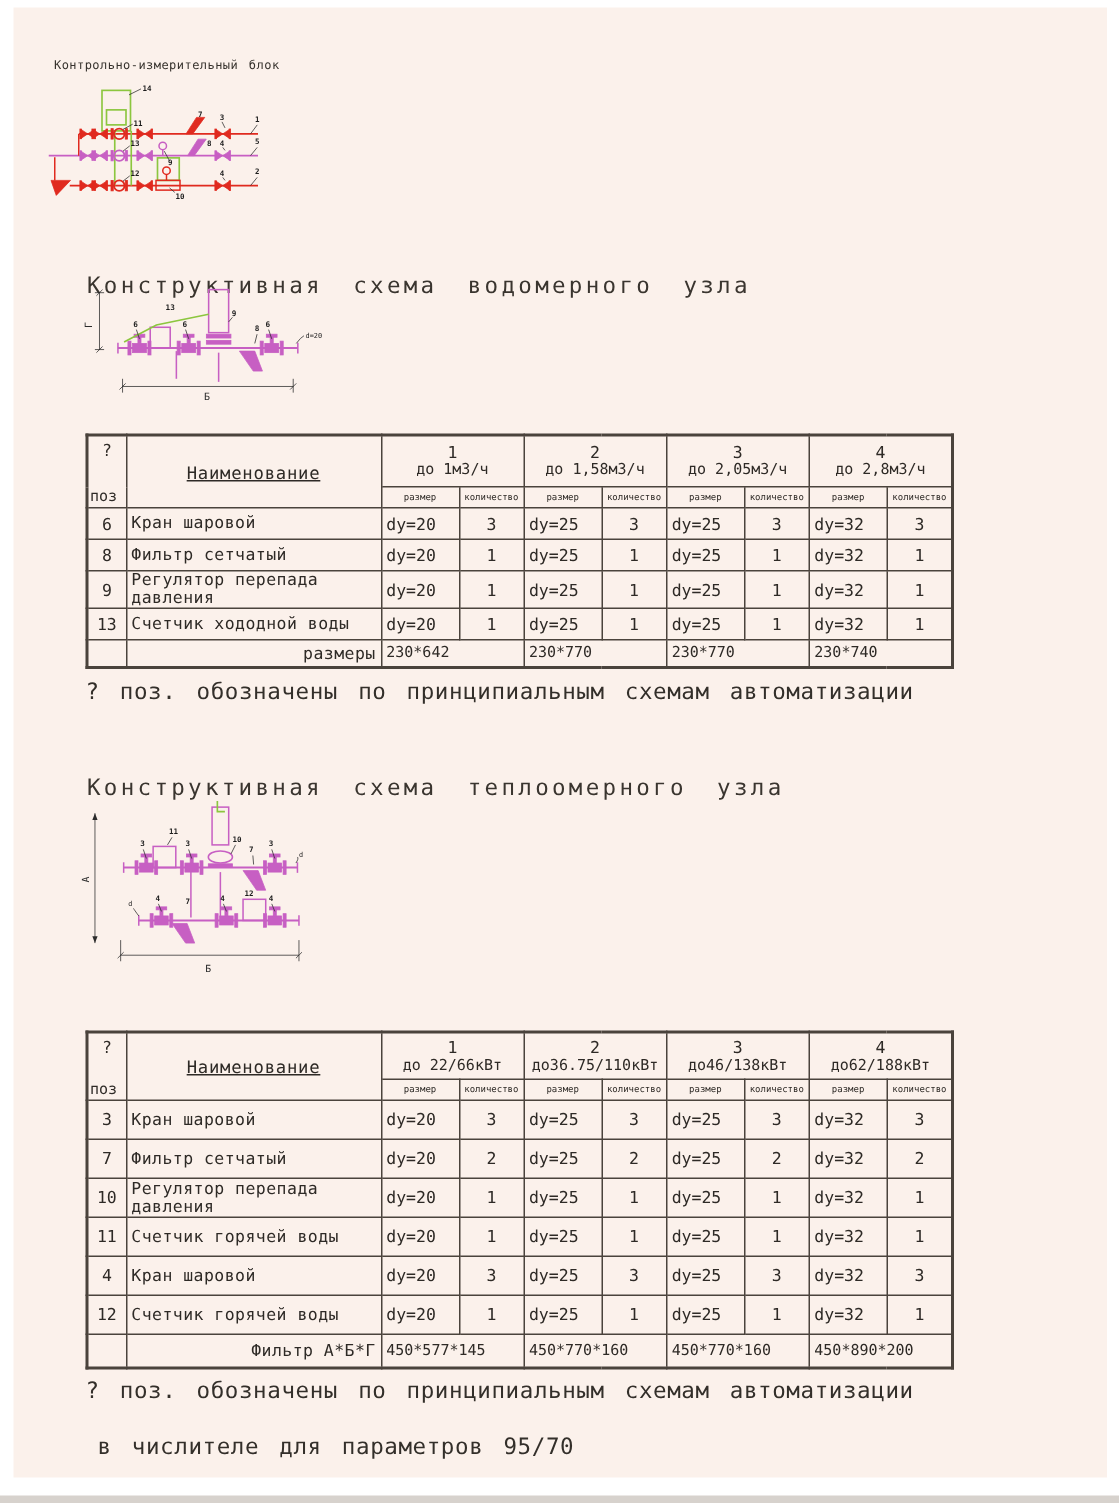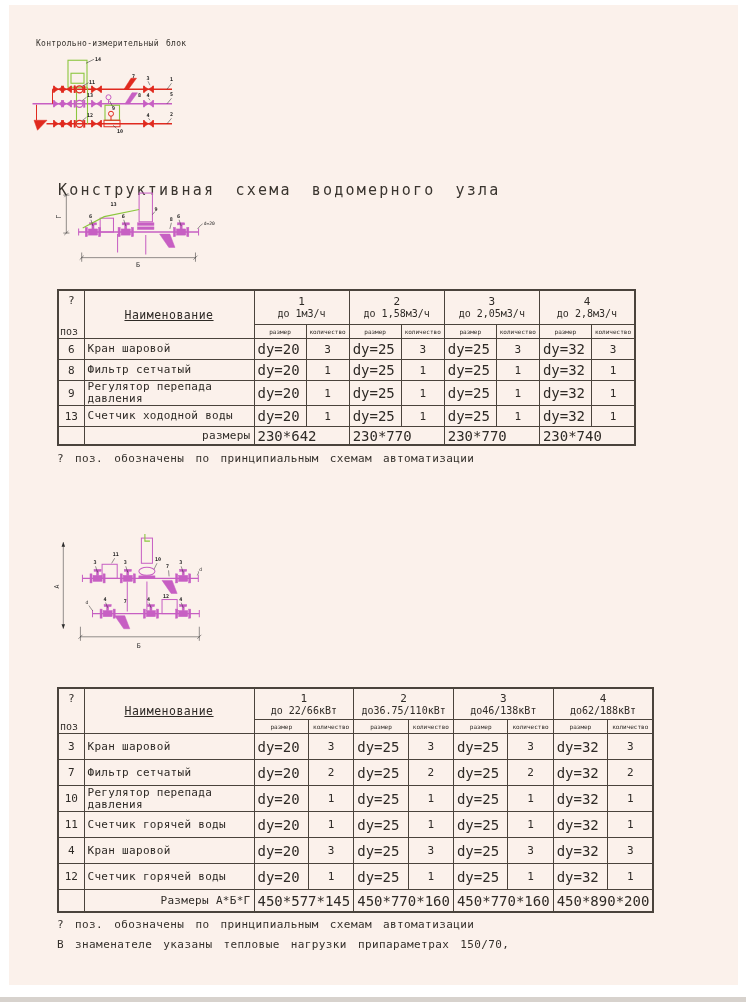--- a/index.html
+++ b/index.html
@@ -7,43 +7,43 @@
        font-family:"DejaVu Sans Mono",monospace;}
   .page{position:relative;width:746px;height:1002px;}
   .sheet{position:absolute;left:9px;top:5px;width:729px;height:980px;background:#fbf1eb;}
   .screen-bottom{position:absolute;left:0;bottom:0;width:100%;height:5px;background:#d7d2cd;}
 
   .abs{position:absolute;}
   .cb-title{left:36px;top:39px;font-size:8px;letter-spacing:.3px;word-spacing:2px;color:#36322d;}
   .h-title{font-size:15px;letter-spacing:2.2px;word-spacing:9px;color:#3a352f;white-space:nowrap;margin-top:20px;}
   #title-water{left:58px;top:161px;}
   #title-heat{left:58px;top:496px;}
-  .note{font-size:11px;letter-spacing:.4px;word-spacing:4px;color:#332f2a;white-space:nowrap;}
+  .note{font-size:15px;letter-spacing:.4px;word-spacing:4px;color:#332f2a;white-space:nowrap;}
   #note-water{left:57px;top:452px;}
   #note-heat{left:57px;top:918px;}
   #note-loads-1{left:57px;top:938px;}
   #note-loads-2{left:65px;top:955px;}
 
   
   table.spec{position:absolute;border-collapse:collapse;table-layout:fixed;color:#2e2a26;
              border:2px solid #4a433c;}
   .spec th,.spec td{border:1px solid #4a433c;font-weight:normal;padding:0 3px;overflow:hidden;}
   .c-pos{position:relative;vertical-align:top;padding:0;}
   .posq{font-size:11px;text-align:center;padding-top:3px;}
   .possub{position:absolute;bottom:1px;left:1px;font-size:10px;}
   .c-name{font-size:11.5px;text-align:center;letter-spacing:.5px;text-decoration:underline;}
   .g-num{font-size:11px;line-height:12px;text-align:center;}
   .g-cap{font-size:10px;letter-spacing:0;text-align:center;white-space:nowrap;}
   .c-grp{vertical-align:middle;padding:0 1px;}
   .c-sub{font-size:6px;letter-spacing:0;text-align:center;height:13px;padding:0;}
   .c-posv{font-size:11px;text-align:center;}
   .c-namev{font-size:11px;text-align:left;letter-spacing:.3px;line-height:12px;margin-left:24px;}
-  .c-size{font-size:14px;text-align:left;white-space:nowrap;padding:0 1px 0 2px;}
+  .c-size{font-size:11px;text-align:left;white-space:nowrap;padding:0 1px 0 2px;}
   .c-qty{font-size:11px;text-align:center;}
-  .c-foot{font-size:14px;text-align:left;white-space:nowrap;}
+  .c-foot{font-size:10px;text-align:left;white-space:nowrap;}
   .f-label{font-size:11px;text-align:right;}
   #table-water{left:57px;top:289px;}
   #table-heat{left:57px;top:687px;}
   #table-water tbody td{height:20px;}
   #table-water .c-grp{height:33px;}
   #table-water tfoot td{height:17px;}
   #table-heat tbody td{height:25px;}
   #table-heat .c-grp{height:30px;}
   #table-heat tfoot td{height:21px;}
 
@@ -317,20 +317,21 @@
           <td class="c-foot" colspan="2">230*642</td>
           <td class="c-foot" colspan="2">230*770</td>
           <td class="c-foot" colspan="2">230*770</td>
           <td class="c-foot" colspan="2">230*740</td>
         </tr>
       </tfoot>
     </table>
 
   <div class="abs note" id="note-water">? поз. обозначены по принципиальным схемам автоматизации</div>
 
+  <div class="abs h-title" id="title-heat">Конструктивная схема теплоомерного узла</div>
 
   <svg id="svg-heat" viewBox="0 0 420 270">
     <line class="p-m" x1="60" y1="102" x2="290" y2="102"></line>
     <line class="p-m2" x1="60" y1="95" x2="60" y2="109"></line>
     <line class="p-m2" x1="290" y1="95" x2="290" y2="109"></line>
     <line class="p-m" x1="80" y1="172" x2="292" y2="172"></line>
     <line class="p-m2" x1="80" y1="165" x2="80" y2="179"></line>
     <line class="p-m2" x1="292" y1="165" x2="292" y2="179"></line>
     <use href="#bv" x="90" y="102" class="fl-m"></use>
     <use href="#bv" x="150" y="102" class="fl-m"></use>
@@ -504,26 +505,26 @@
           <td class="c-qty">1</td>
           <td class="c-size">dy=25</td>
           <td class="c-qty">1</td>
           <td class="c-size">dy=32</td>
           <td class="c-qty">1</td>
         </tr>
       </tbody>
       <tfoot>
         <tr>
           <td class="c-posv"></td>
-          <td class="c-namev f-label">Размеры А*Б*Г</td>
+          <td class="c-namev f-label">Фильтр А*Б*Г</td>
           <td class="c-foot" colspan="2">450*577*145</td>
           <td class="c-foot" colspan="2">450*770*160</td>
           <td class="c-foot" colspan="2">450*770*160</td>
           <td class="c-foot" colspan="2">450*890*200</td>
         </tr>
       </tfoot>
     </table>
 
   <div class="abs note" id="note-heat">? поз. обозначены по принципиальным схемам автоматизации</div>
-  <div class="abs note" id="note-loads-1">В знаменателе указаны тепловые нагрузки припараметрах 150/70,</div>
+  <div class="abs note" id="note-loads-2">в числителе для параметров 95/70</div>
 
   <div class="screen-bottom"></div>
 </div>
 
 </body></html>

